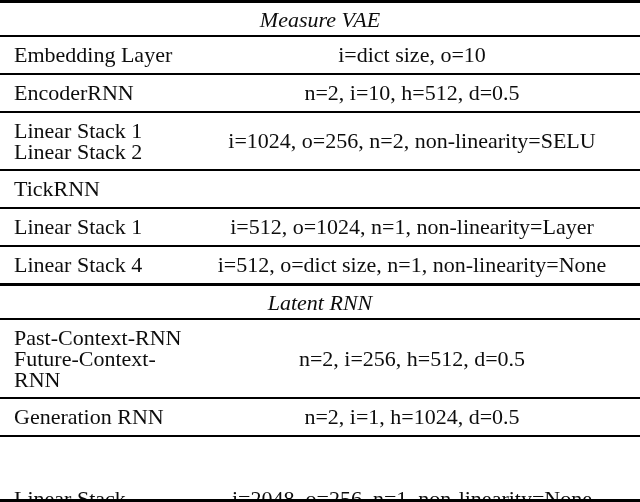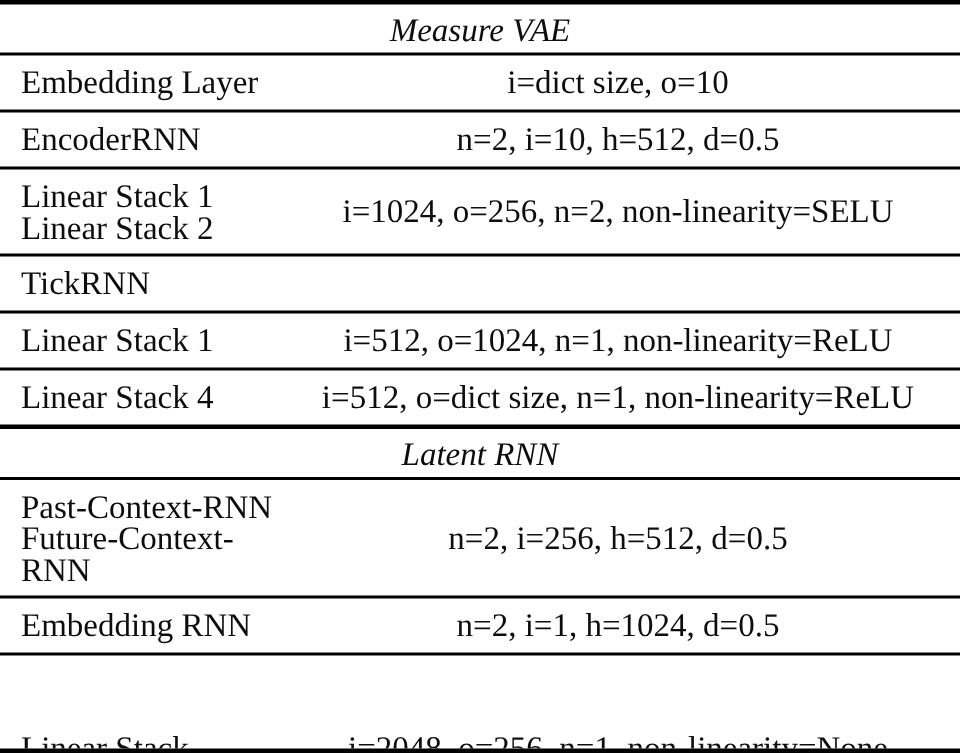--- a/index.html
+++ b/index.html
@@ -107,45 +107,45 @@
     <div class="row">
       <div class="cell name">
         <span class="nline">TickRNN</span>
       </div>
     </div>
 
     <div class="row">
       <div class="cell name">
         <span class="nline">Linear Stack 1</span>
       </div>
-      <div class="cell params">i=512, o=1024, n=1, non-linearity=ReLU</div>
+      <div class="cell params">i=512, o=1024, n=1, non-linearity=Layer</div>
     </div>
 
     <div class="row thick">
       <div class="cell name">
         <span class="nline">Linear Stack 4</span>
       </div>
-      <div class="cell params">i=512, o=dict size, n=1, non-linearity=ReLU</div>
+      <div class="cell params">i=512, o=dict size, n=1, non-linearity=None</div>
     </div>
   </div>
 
   <div class="section grow">
     <div class="section-header">Latent RNN</div>
 
     <div class="row double">
       <div class="cell name">
         <span class="nline">Past-Context-RNN</span>
         <span class="nline">Future-Context-RNN</span>
       </div>
       <div class="cell params">n=2, i=256, h=512, d=0.5</div>
     </div>
 
     <div class="row">
       <div class="cell name">
-        <span class="nline">Embedding RNN</span>
+        <span class="nline">Generation RNN</span>
       </div>
       <div class="cell params">n=2, i=1, h=1024, d=0.5</div>
     </div>
 
     <div class="row">
       <div class="cell name">
         <span class="nline">Linear Stack</span>
       </div>
       <div class="cell params">i=2048, o=256, n=1, non-linearity=None</div>
     </div>

